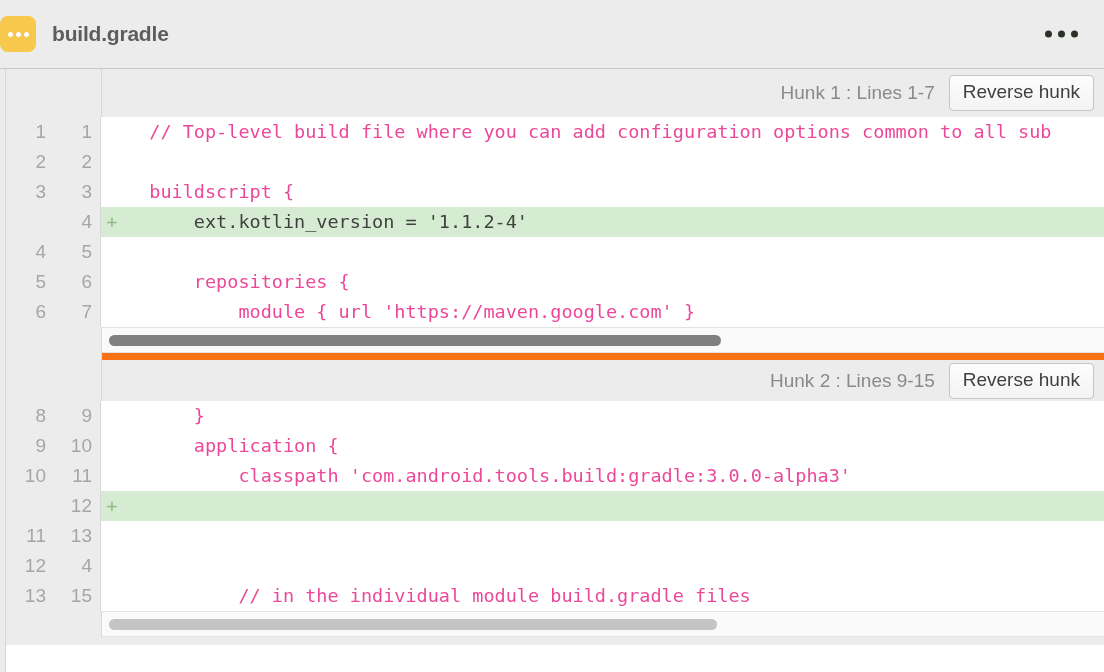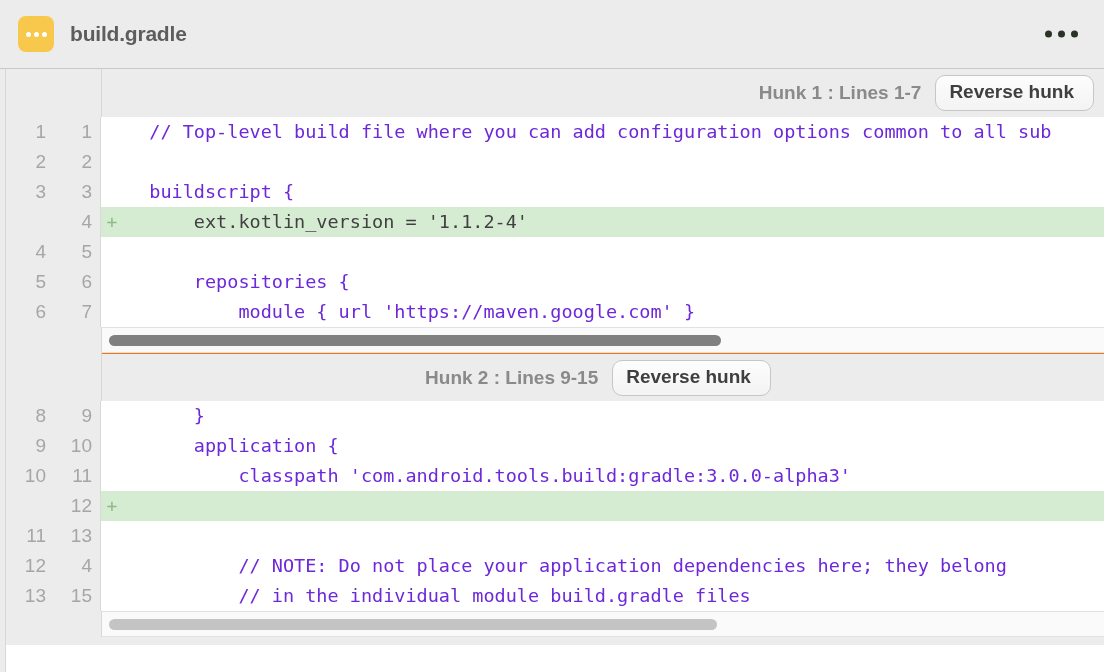--- a/index.html
+++ b/index.html
@@ -24,21 +24,20 @@
   }
 
   
   .titlebar {
     position: relative;
     height: 69px;
     background: #ececec;
     border-bottom: 1px solid #c9c9c9;
     display: flex;
     align-items: center;
-    padding-left: 18px;
     box-sizing: border-box;
   }
   .file-icon {
     width: 36px;
     height: 36px;
     border-radius: 8px;
     background: #f7c84c;
     display: flex;
     align-items: center;
     justify-content: center;
@@ -102,34 +101,34 @@
   .hunk-header {
     position: relative;
     height: 48px;
     background: #ececec;
     display: flex;
     align-items: center;
     justify-content: flex-end;
     padding-right: 10px;
     box-sizing: border-box;
   }
-  .hunk-header.second { border-top: 1px solid #f97316; justify-content: center; }
+  .hunk-header.second { border-top: 7px solid #f97316; }
   .hunk-label {
     font-size: 19px;
     color: #8a8a8a;
     margin-right: 14px;
     white-space: nowrap;
   }
   .reverse-btn {
     font-size: 19px;
     color: #3f3f3f;
     background: linear-gradient(#fdfdfd, #f3f3f3);
     border: 1px solid #c6c6c6;
-    border-radius: 10px;
-    padding: 5px 19px 7px 13px;
+    border-radius: 4px;
+    padding: 5px 13px 7px 13px;
     white-space: nowrap;
     cursor: default;
   }
 
   .hunk-lines {
     background: #ffffff;
   }
 
   .code-row {
     display: flex;
@@ -169,21 +168,21 @@
     color: #8fbb86;
     line-height: 30px;
     height: 30px;
   }
   .code-text {
     flex: 1 1 auto;
     font-family: "DejaVu Sans Mono", monospace;
     font-size: 18.5px;
     line-height: 30px;
     height: 30px;
-    color: #6d28d9;
+    color: #ec4899;
     white-space: pre;
     overflow: hidden;
     padding-left: 4px;
     letter-spacing: 0px;
   }
   .code-row.added .code-text { color: #404040; }
 
   
   .header-row {
     display: flex;
@@ -191,21 +190,21 @@
   .header-gut {
     width: 48px;
     flex: 0 0 48px;
     background: #ececec;
   }
   .header-gut.b {
     width: 47px;
     flex: 0 0 47px;
     border-right: 1px solid #d8d8d8;
   }
-  .header-rest { flex: 1 1 auto; font-weight: bold; }
+  .header-rest { flex: 1 1 auto; }
 
   
   .scroll-track {
     display: flex;
     background: #ececec;
     height: 26px;
     align-items: center;
   }
   .scroll-track .sb-gut {
     width: 48px;
@@ -362,21 +361,20 @@
           <div class="code-row">
             <div class="gut">11</div>
             <div class="gut b">13</div>
             <div class="marker"></div>
             <div class="code-text"></div>
           </div>
           <div class="code-row">
             <div class="gut">12</div>
             <div class="gut b">4</div>
             <div class="marker"></div>
-            <div class="code-text">          // NOTE: Do not place your application dependencies here; they belong</div>
           </div>
           <div class="code-row">
             <div class="gut">13</div>
             <div class="gut b">15</div>
             <div class="marker"></div>
             <div class="code-text">          // in the individual module build.gradle files</div>
           </div>
         </div>
         <div class="scroll-track">
           <div class="sb-gut"></div>

